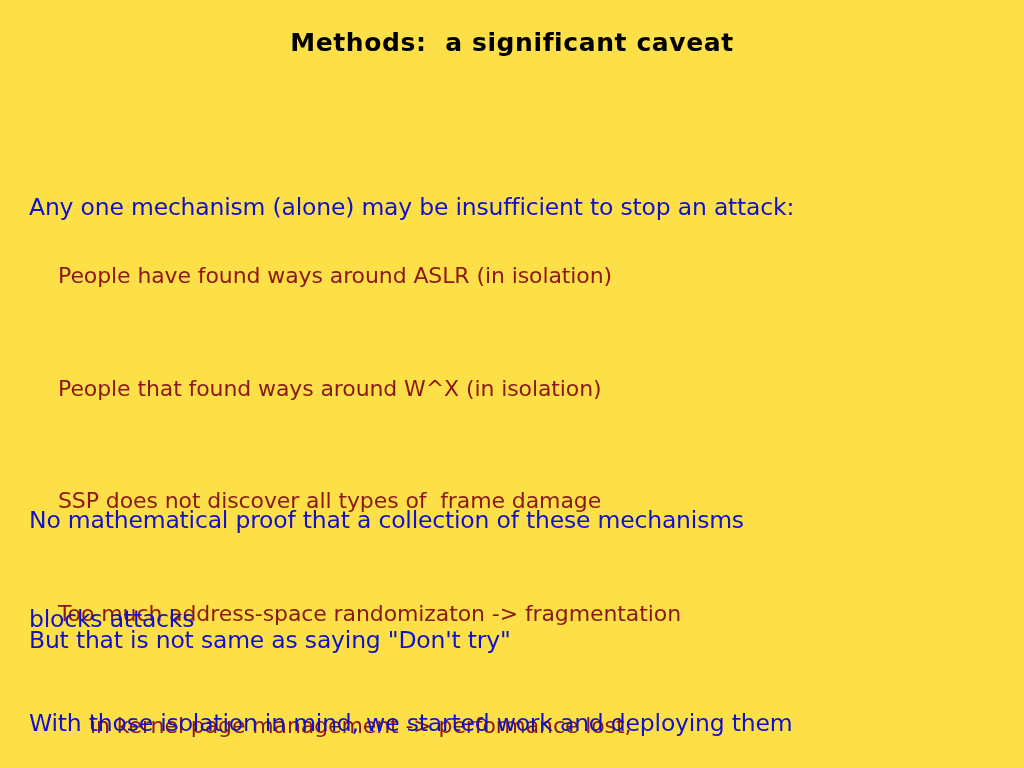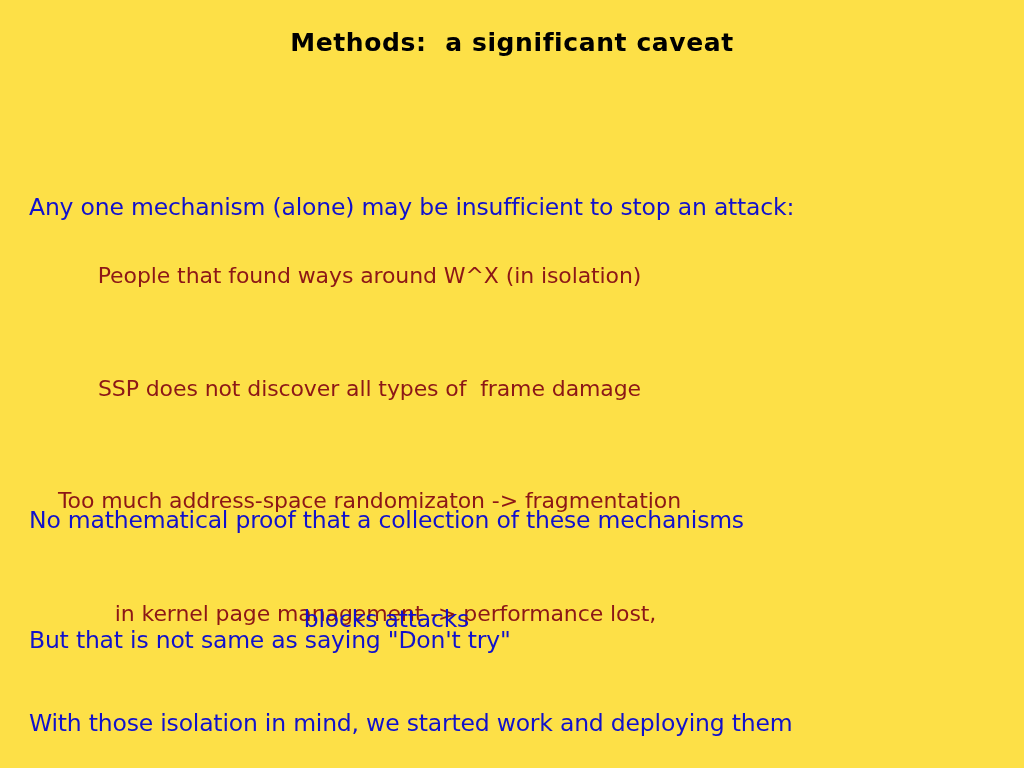--- a/index.html
+++ b/index.html
@@ -38,21 +38,20 @@
     white-space: pre;
   }
 
   
   .body-area {
     position: absolute;
     left: 0;
     top: 0;
     width: 1024px;
     height: 768px;
-    text-align: center;
   }
 
   .para {
     position: absolute;
     font-family: "DejaVu Sans", sans-serif;
     white-space: pre;
   }
 
   .para-blue {
     color: #1111cc;
@@ -91,20 +90,21 @@
 
   <div class="slide-title">Methods:  a significant caveat</div>
 
   <div class="body-area">
 
     <div class="para para-blue" id="intro-line">
       <span class="line">Any one mechanism (alone) may be insufficient to stop an attack:</span>
     </div>
 
     <div class="para para-red" id="red-block">
+      <span class="line">People have found ways around ASLR (in isolation)</span>
       <span class="line">People that found ways around W^X (in isolation)</span>
       <span class="line">SSP does not discover all types of  frame damage</span>
       <span class="line">Too much address-space randomizaton -&gt; fragmentation</span>
       <span class="line indent-1">in kernel page management -&gt; performance lost,</span>
       
     </div>
 
     <div class="para para-blue" id="but-block">
       <span class="line">But that is not same as saying "Don't try"</span>
     </div>

